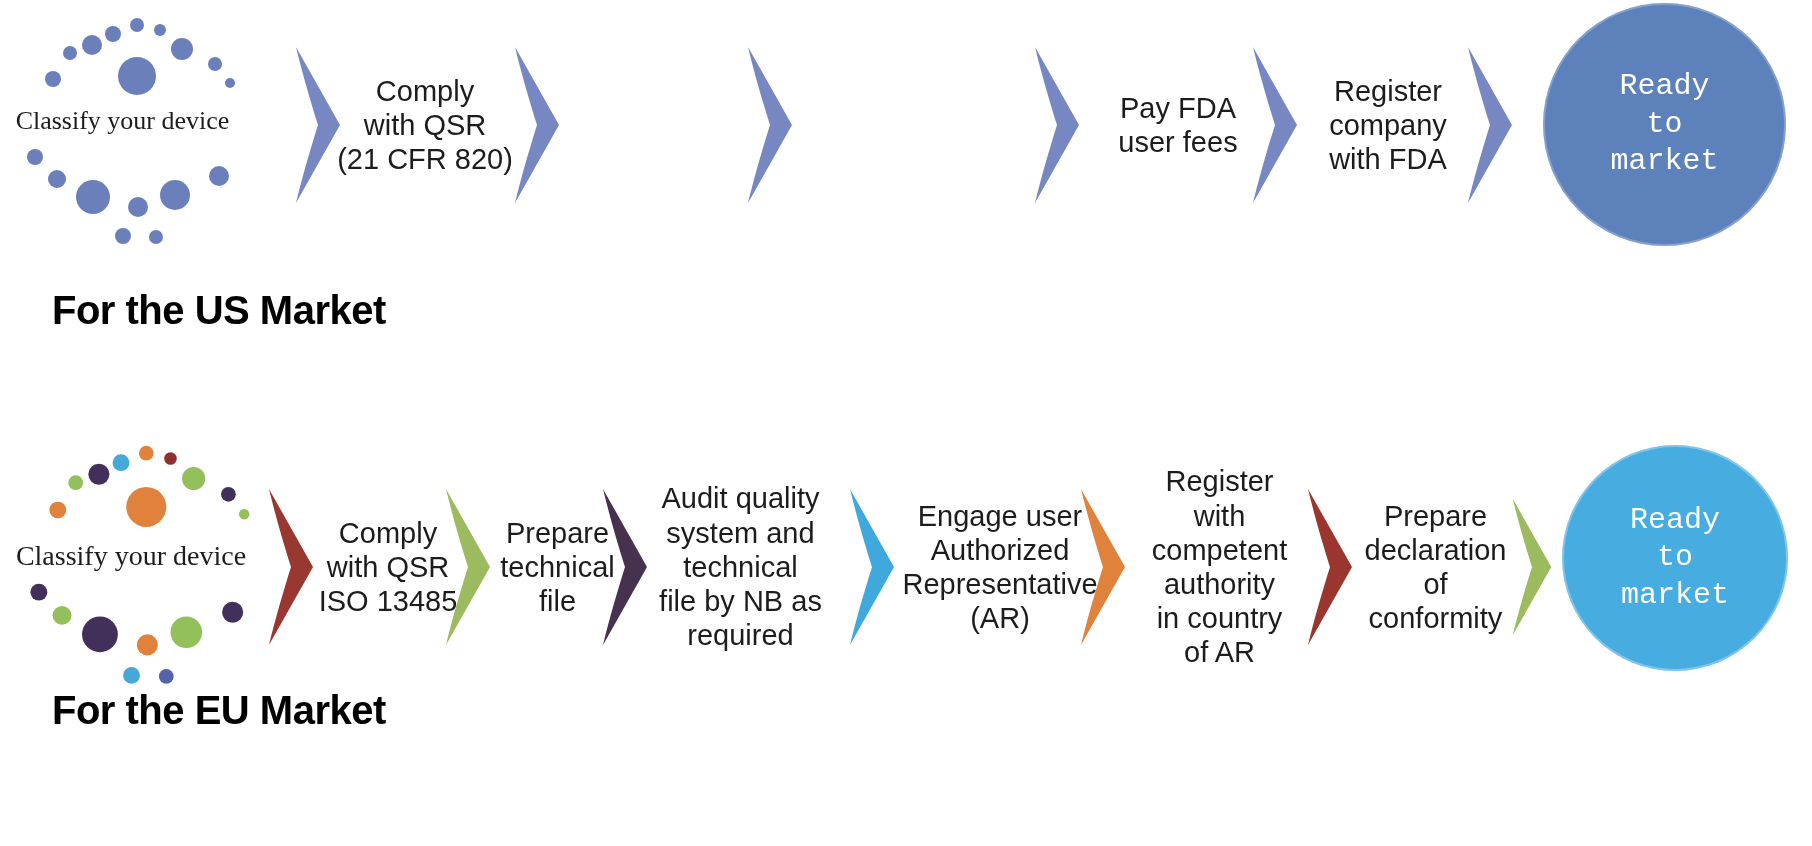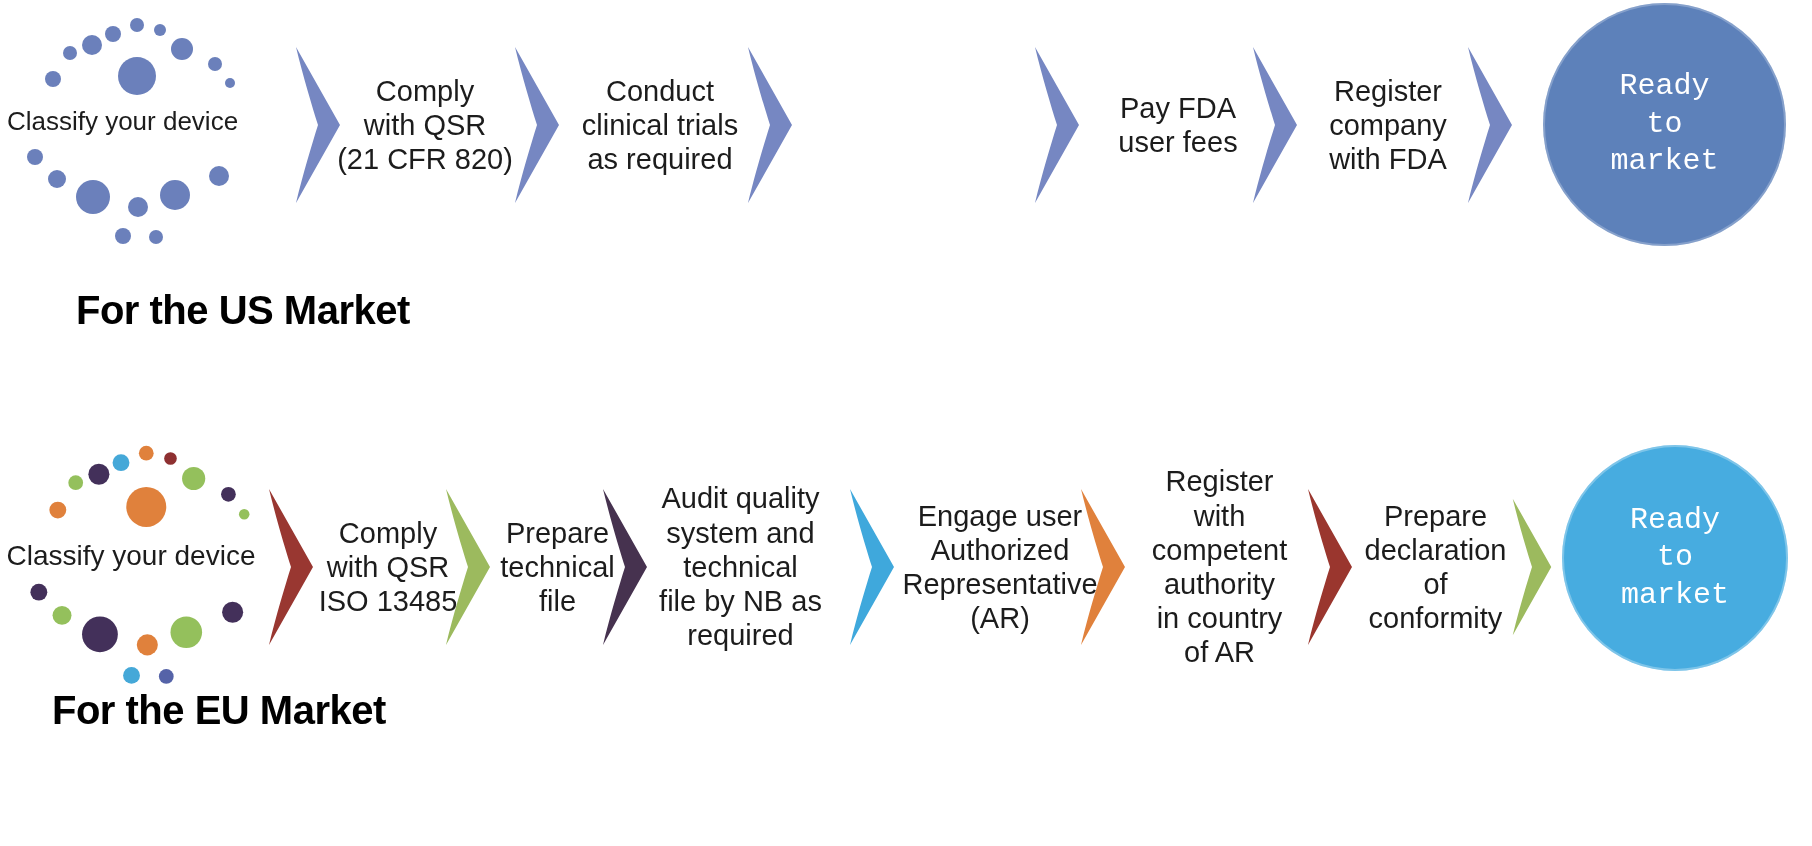--- a/index.html
+++ b/index.html
@@ -12,41 +12,41 @@
   .row{position:absolute;left:0;width:1812px;}
   .row1{top:0;height:250px;}
   .row2{top:412px;height:310px;}
   .abs{position:absolute;top:0;bottom:0;display:flex;align-items:center;justify-content:center;}
   .step{
     text-align:center;font-size:29px;line-height:1.18;
     white-space:pre-line;color:#1c1c1c;
   }
   .chev{width:60px;}
   .chev svg{width:60px;height:160px;display:block;}
-  .dots-wrap{position:absolute;}
+  .dots-wrap{position:absolute;font-family:Liberation Serif, serif;}
   .dots-wrap svg{display:block;}
   .dots-label{
     position:absolute;left:-6px;right:-6px;text-align:center;
     white-space:nowrap;color:#1c1c1c;
   }
   .row1 .dots-label{top:101px;font-size:26px;}
   .row2 .dots-label{top:108px;font-size:28px;}
   .circle{
     position:absolute;border-radius:50%;
     display:flex;align-items:center;justify-content:center;
     text-align:center;white-space:pre-line;
     font-size:30px;line-height:1.25;color:#fff;font-family:Liberation Mono, monospace;
   }
   .circle-us{left:1543px;top:3px;width:243px;height:243px;box-shadow:inset 0 0 0 2px rgba(255,255,255,0.25);}
   .circle-eu{left:1562px;top:33px;width:226px;height:226px;box-shadow:inset 0 0 0 2px rgba(255,255,255,0.3);}
   .heading{
     position:absolute;left:52px;font-size:40px;font-weight:bold;
     letter-spacing:-0.5px;color:#000;white-space:nowrap;
   }
-  .heading-us{top:288px;margin-left:24px;}
+  .heading-us{top:288px;}
   .heading-eu{top:688px;}
 </style>
 </head>
 <body>
 
 <div class="row row1">
 
   <div class="dots-wrap" style="left:0;top:5px;width:245px;height:240px">
     <svg viewBox="0 0 245 240" width="245" height="240">
         <circle cx="137" cy="20" r="7" fill="#6b80bb"></circle>
@@ -78,23 +78,20 @@
   </div>
   <div class="abs step" style="left:325px;width:200px">Comply
 with QSR
 (21 CFR 820)</div>
 
   <div class="abs chev" style="left: 507px; color: rgb(118, 135, 194);">
     <svg viewBox="0 0 60 160">
         <path d="M8,2 L52,80 L8,158 C15,129 24,99 30,80 C24,61 15,31 8,2 Z" fill="currentColor"></path>
       </svg>
   </div>
-  <div class="abs step" style="left:570px;width:180px">Conduct
-clinical trials
-as required</div>
 
   <div class="abs chev" style="left: 740px; color: rgb(118, 135, 194);">
     <svg viewBox="0 0 60 160">
         <path d="M8,2 L52,80 L8,158 C15,129 24,99 30,80 C24,61 15,31 8,2 Z" fill="currentColor"></path>
       </svg>
   </div>
 
   <div class="abs chev" style="left: 1027px; color: rgb(118, 135, 194);">
     <svg viewBox="0 0 60 160">
         <path d="M8,2 L52,80 L8,158 C15,129 24,99 30,80 C24,61 15,31 8,2 Z" fill="currentColor"></path>

